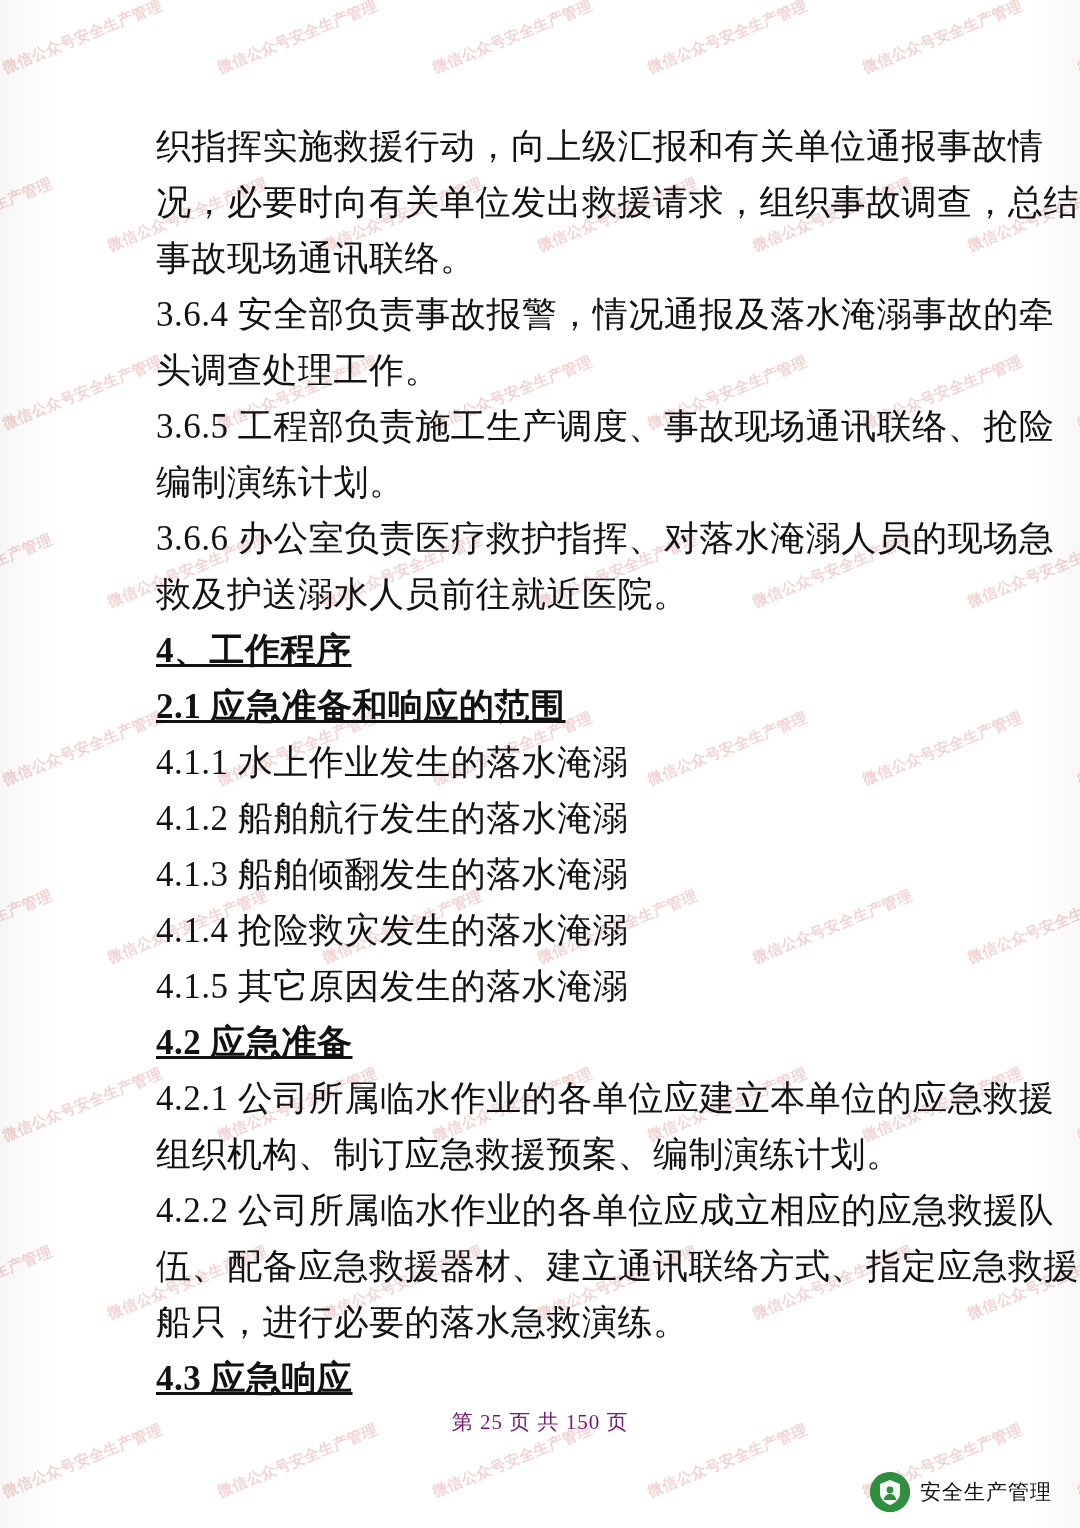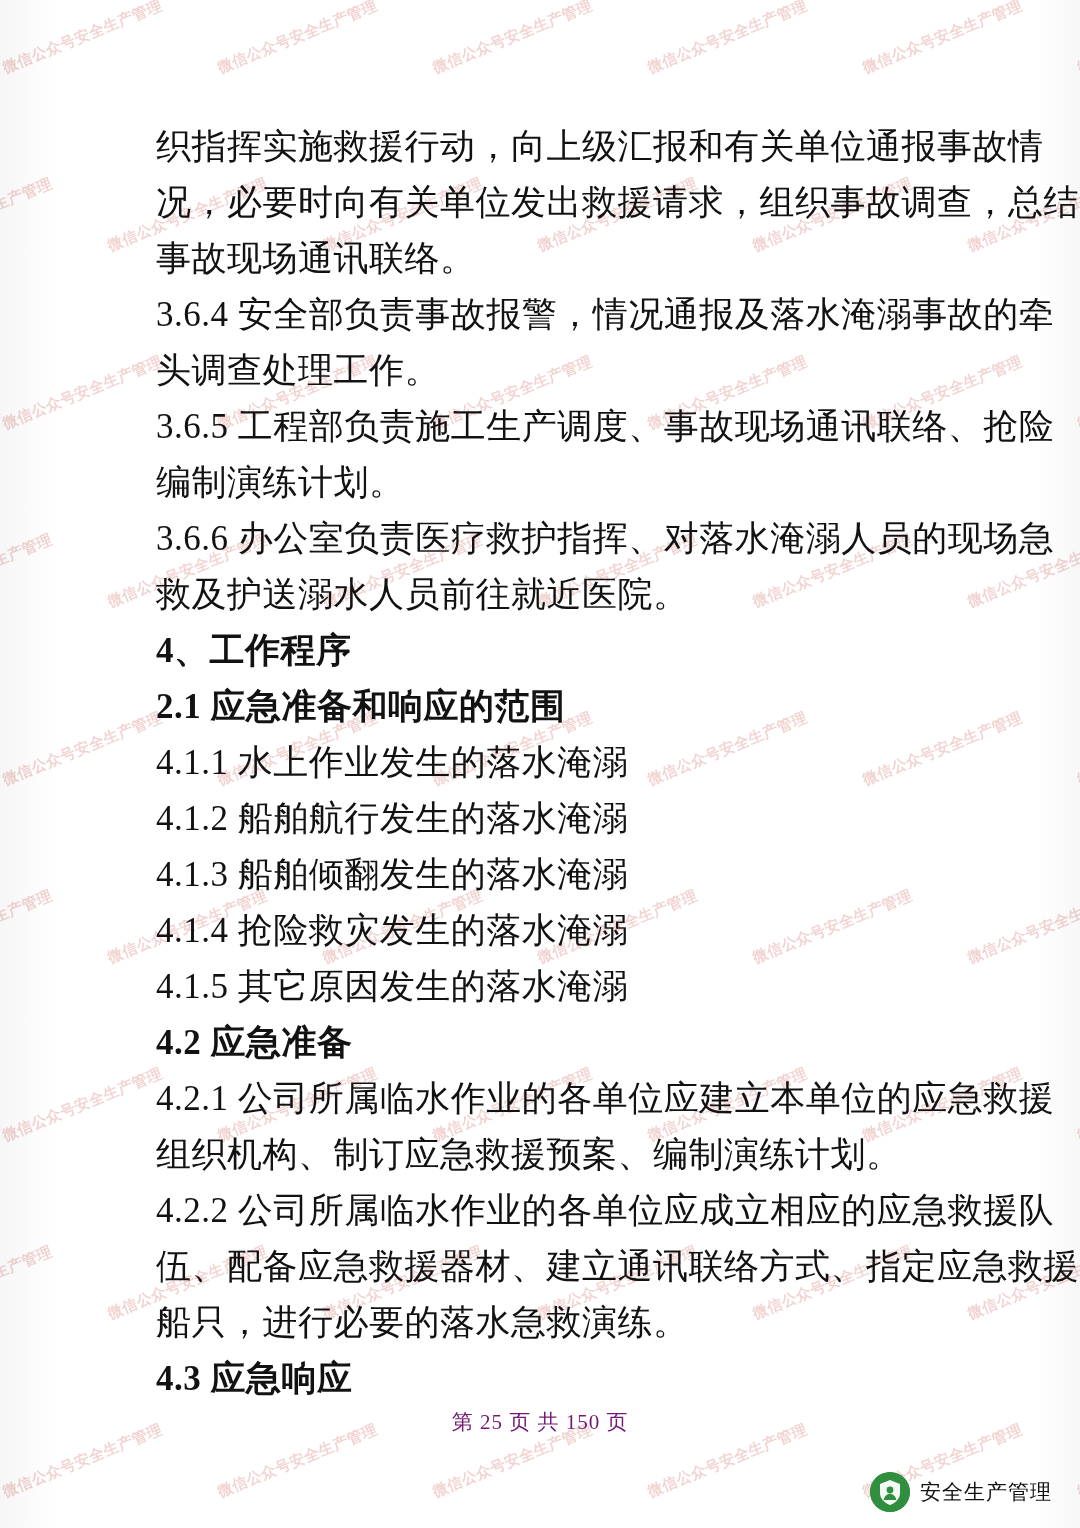--- a/index.html
+++ b/index.html
@@ -54,20 +54,21 @@
     font-size: 35px;
     line-height: 54px;
     letter-spacing: 0.5px;
     white-space: pre;
   }
   .para {
     margin: 0 0 2px 8px;
   }
   .bold {
     font-weight: bold;
+    text-decoration: underline;
   }
 
   
   #footer {
     position: absolute;
     left: 0;
     right: 0;
     top: 1408px;
     text-align: center;
     font-size: 21px;

